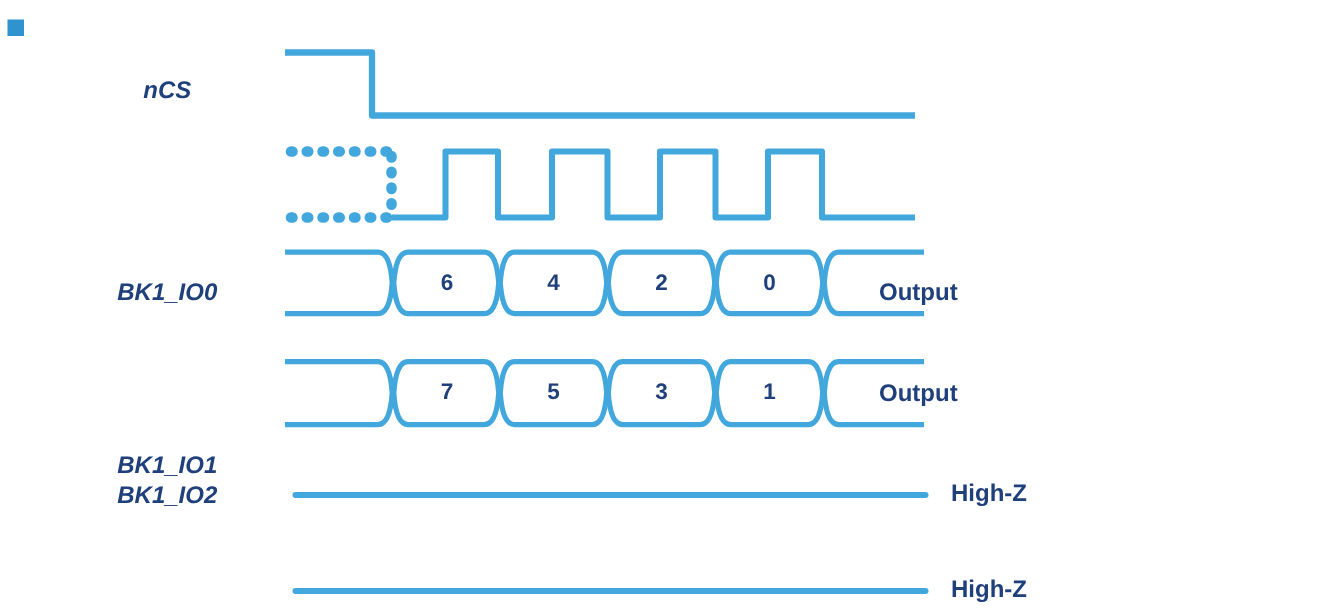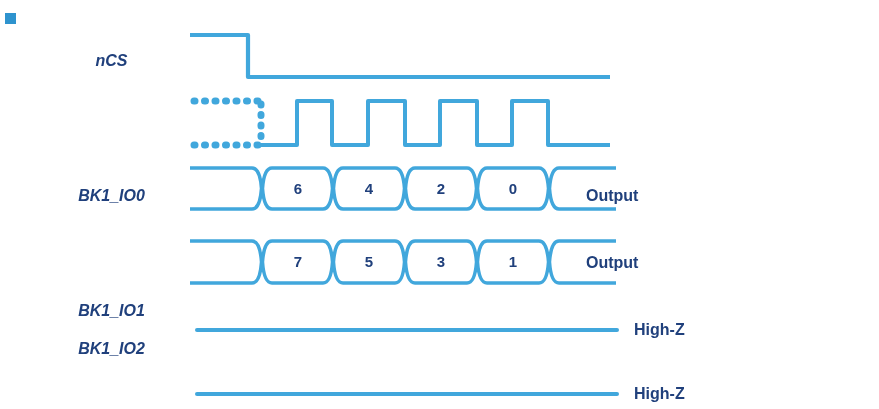--- a/index.html
+++ b/index.html
@@ -68,21 +68,21 @@
       <path d="M549.5,262 Q551,241 559,241 H616 M549.5,262 Q551,283 559,283 H616"></path>
     </g>
 
     <path stroke-width="4" stroke-linecap="round" d="M197,330 H617"></path>
     <path stroke-width="4" stroke-linecap="round" d="M197,394 H617"></path>
   </svg>
 
   <div class="sig-label" style="top:50px">nCS</div>
   <div class="sig-label y-io0-lab">BK1_IO0</div>
   <div class="sig-label y-io1-lab">BK1_IO1</div>
-  <div class="sig-label" style="top:338px">BK1_IO2</div>
+  <div class="sig-label" style="top:320px">BK1_IO2</div>
 
   <div class="digit y-io0-dig" style="left:278px">6</div>
   <div class="digit y-io0-dig" style="left:349px">4</div>
   <div class="digit y-io0-dig" style="left:421px">2</div>
   <div class="digit y-io0-dig" style="left:493px">0</div>
 
   <div class="digit y-io1-dig" style="left:278px">7</div>
   <div class="digit y-io1-dig" style="left:349px">5</div>
   <div class="digit y-io1-dig" style="left:421px">3</div>
   <div class="digit y-io1-dig" style="left:493px">1</div>

